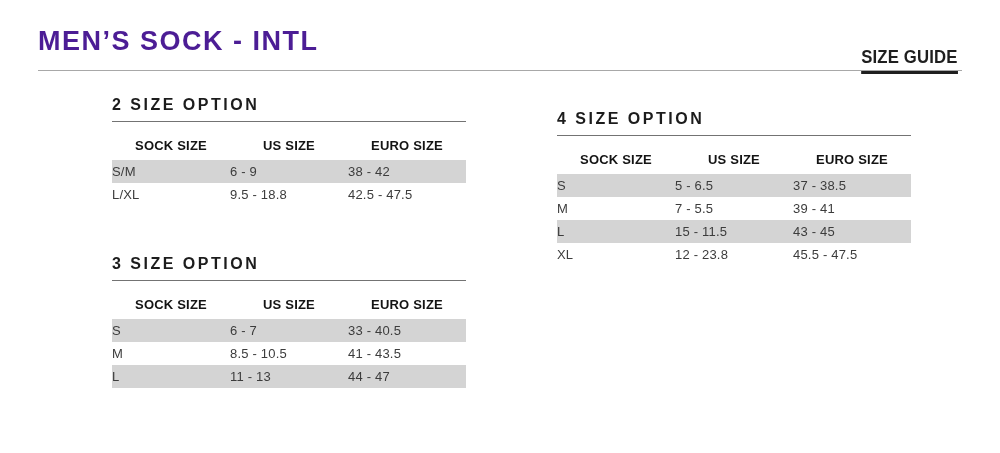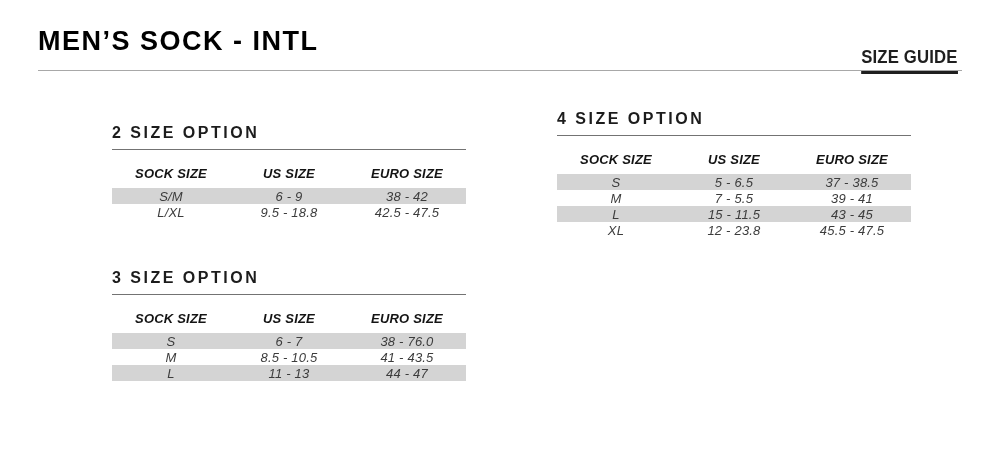--- a/index.html
+++ b/index.html
@@ -4,52 +4,52 @@
 <style>
   * { margin:0; padding:0; box-sizing:border-box; }
   html,body { background:#ffffff; }
   .page {
     position:relative; width:1000px; height:453px; background:#ffffff;
     font-family:"Liberation Sans", sans-serif; overflow:hidden;
   }
   
   .page-title {
     position:absolute; left:38px; top:26px;
-    font-size:27px; font-weight:700; letter-spacing:1.5px; color:#000000;
+    font-size:27px; font-weight:700; letter-spacing:1.5px; color:#4c1d95;
     white-space:nowrap;
   }
   .header-rule {
     position:absolute; left:38px; top:70px; width:924px; height:0;
     border-top:1px solid #a8a8a8;
   }
   .size-guide-tab {
     position:absolute; top:46px; right:42px;
     font-size:19px; font-weight:700; color:#1f1f1f; letter-spacing:0.2px;
     padding-bottom:2px; border-bottom:4px solid #1f1f1f;
     transform:scaleX(0.88); transform-origin:100% 50%;
     white-space:nowrap; cursor:pointer;
   }
   
-  .col-left  { position:absolute; left:112px; top:124px; width:354px; }
+  .col-left  { position:absolute; left:112px; top:96px; width:354px; }
   .col-right { position:absolute; left:541px; top:110px; width:354px;margin-left:16px; }
   
   .section-title {
     font-size:16px; font-weight:700; letter-spacing:2.5px; color:#1c1c1c;
     padding-bottom:7px; border-bottom:1px solid #737373; white-space:nowrap;
   }
   .section + .section { margin-top:49px; }
   
-  table.size-table { width:100%; border-collapse:collapse; table-layout:fixed;font-style:italic; }
+  table.size-table { width:100%; border-collapse:collapse; table-layout:fixed; }
   table.size-table th {
     font-size:13px; font-weight:700; color:#141414; letter-spacing:0.2px;
     text-align:center; padding:16px 0 7px 0;
   }
   table.size-table td {
-    font-size:13px; color:#3c3c3c; text-align:center;
-    height:16px; vertical-align:middle; letter-spacing:0.2px;
+    font-size:13px; color:#3c3c3c; 
+    height:23px; vertical-align:middle; letter-spacing:0.2px;
   }
   table.size-table tbody tr:nth-child(odd) { background:#d4d4d4; }
 </style>
 </head>
 <body>
 
 <div class="page">
 
   <h1 class="page-title">MEN’S SOCK - INTL</h1>
   <div class="size-guide-tab">SIZE GUIDE</div>
@@ -89,21 +89,21 @@
           <tr>
             <th>SOCK SIZE</th>
             <th>US SIZE</th>
             <th>EURO SIZE</th>
           </tr>
         </thead>
         <tbody>
           <tr>
             <td>S</td>
             <td>6 - 7</td>
-            <td>38 - 76.0</td>
+            <td>33 - 40.5</td>
           </tr>
           <tr>
             <td>M</td>
             <td>8.5 - 10.5</td>
             <td>41 - 43.5</td>
           </tr>
           <tr>
             <td>L</td>
             <td>11 - 13</td>
             <td>44 - 47</td>

